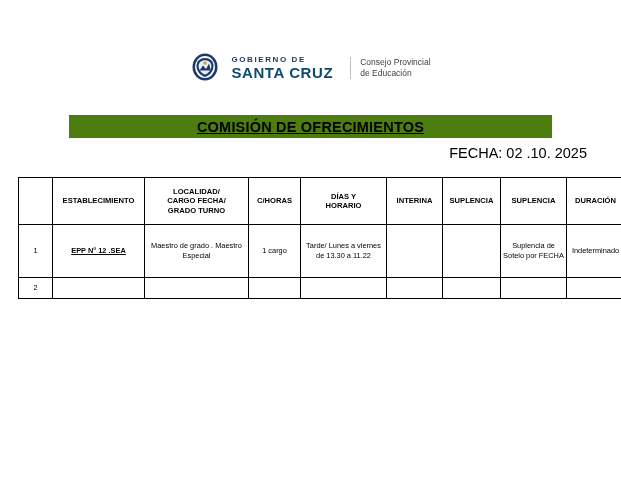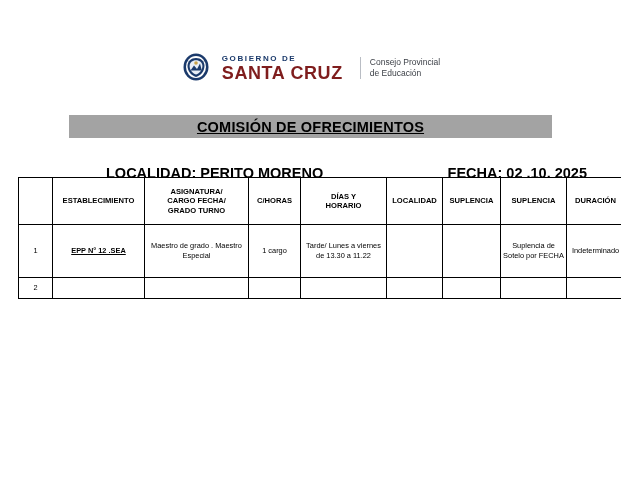--- a/index.html
+++ b/index.html
@@ -36,43 +36,43 @@
   .gov-text {
     line-height: 1.0;
   }
   .gov-line1 {
     font-size: 8px;
     letter-spacing: 1.6px;
     color: #1b3a6b;
     font-weight: bold;
   }
   .gov-line2 {
-    font-size: 18px;
+    font-size: 15px;
     letter-spacing: 0.6px;
-    color: #7f1d1d;
+    color: #0c4a6e;
     font-weight: bold;
     margin-top: 1px;
   }
   .cpe-text {
     line-height: 1.25;
     color: #3b3f46;
     font-size: 8.5px;
     margin-left: 6px;
     padding-left: 9px;
     border-left: 1px solid #b9bdc4;
   }
 
   
   .title-bar {
     position: absolute;
     left: 69px;
     top: 115px;
     width: 483px;
     height: 23px;
-    background: #a3a3a3;
+    background: #4d7c0f;
     display: flex;
     align-items: center;
     justify-content: center;
   }
   .title-bar span {
     font-size: 14.5px;
     font-weight: bold;
     color: #000000;
     text-decoration: underline;
     letter-spacing: 0.2px;
@@ -87,24 +87,23 @@
     display: flex;
     align-items: baseline;
   }
   .loc-text {
     font-size: 14.5px;
     font-weight: bold;
     margin-left: 37px;
   }
   .date-text {
     font-size: 14.5px;
-    font-weight: bold;
+    font-weight: normal;
     margin-left: auto;
     margin-right: 2px;
-    margin-top: 20px;
   }
 
   
   table.offers {
     position: absolute;
     left: 18px;
     top: 177px;
     width: 585px;
     border-collapse: collapse;
     table-layout: fixed;
@@ -164,51 +163,50 @@
     <div>Consejo Provincial</div>
     <div>de Educación</div>
   </div>
 </div>
 
 <div class="title-bar">
   <span>COMISIÓN DE OFRECIMIENTOS</span>
 </div>
 
 <div class="loc-row">
-  <div class="loc-text">LOCALIDAD: PERITO MORENO</div>
   <div class="date-text">FECHA: 02 .10. 2025</div>
 </div>
 
 <table class="offers">
   <colgroup>
     <col class="col-num">
       <col class="col-est">
       <col class="col-asig">
       <col class="col-chor">
     <col class="col-dias">
       <col class="col-int">
       <col class="col-ren">
       <col class="col-sup">
       <col class="col-dur">
   </colgroup>
   <thead>
     <tr>
       <th></th>
       <th>ESTABLECIMIENTO</th>
       <th>
-        <div>ASIGNATURA/</div>
+        <div>LOCALIDAD/</div>
         <div>CARGO FECHA/</div>
         <div>GRADO TURNO</div>
       </th>
       <th>C/HORAS</th>
       <th>
         <div>DÍAS Y</div>
         <div>HORARIO</div>
       </th>
-      <th>LOCALIDAD</th>
+      <th>INTERINA</th>
       <th>SUPLENCIA</th>
       <th>SUPLENCIA</th>
       <th>DURACIÓN</th>
     </tr>
   </thead>
   <tbody>
     <tr class="data-row">
       <td class="cell-num">1</td>
       <td class="cell-est">EPP N° 12 .SEA</td>
       <td>Maestro de grado . Maestro Especial</td>

